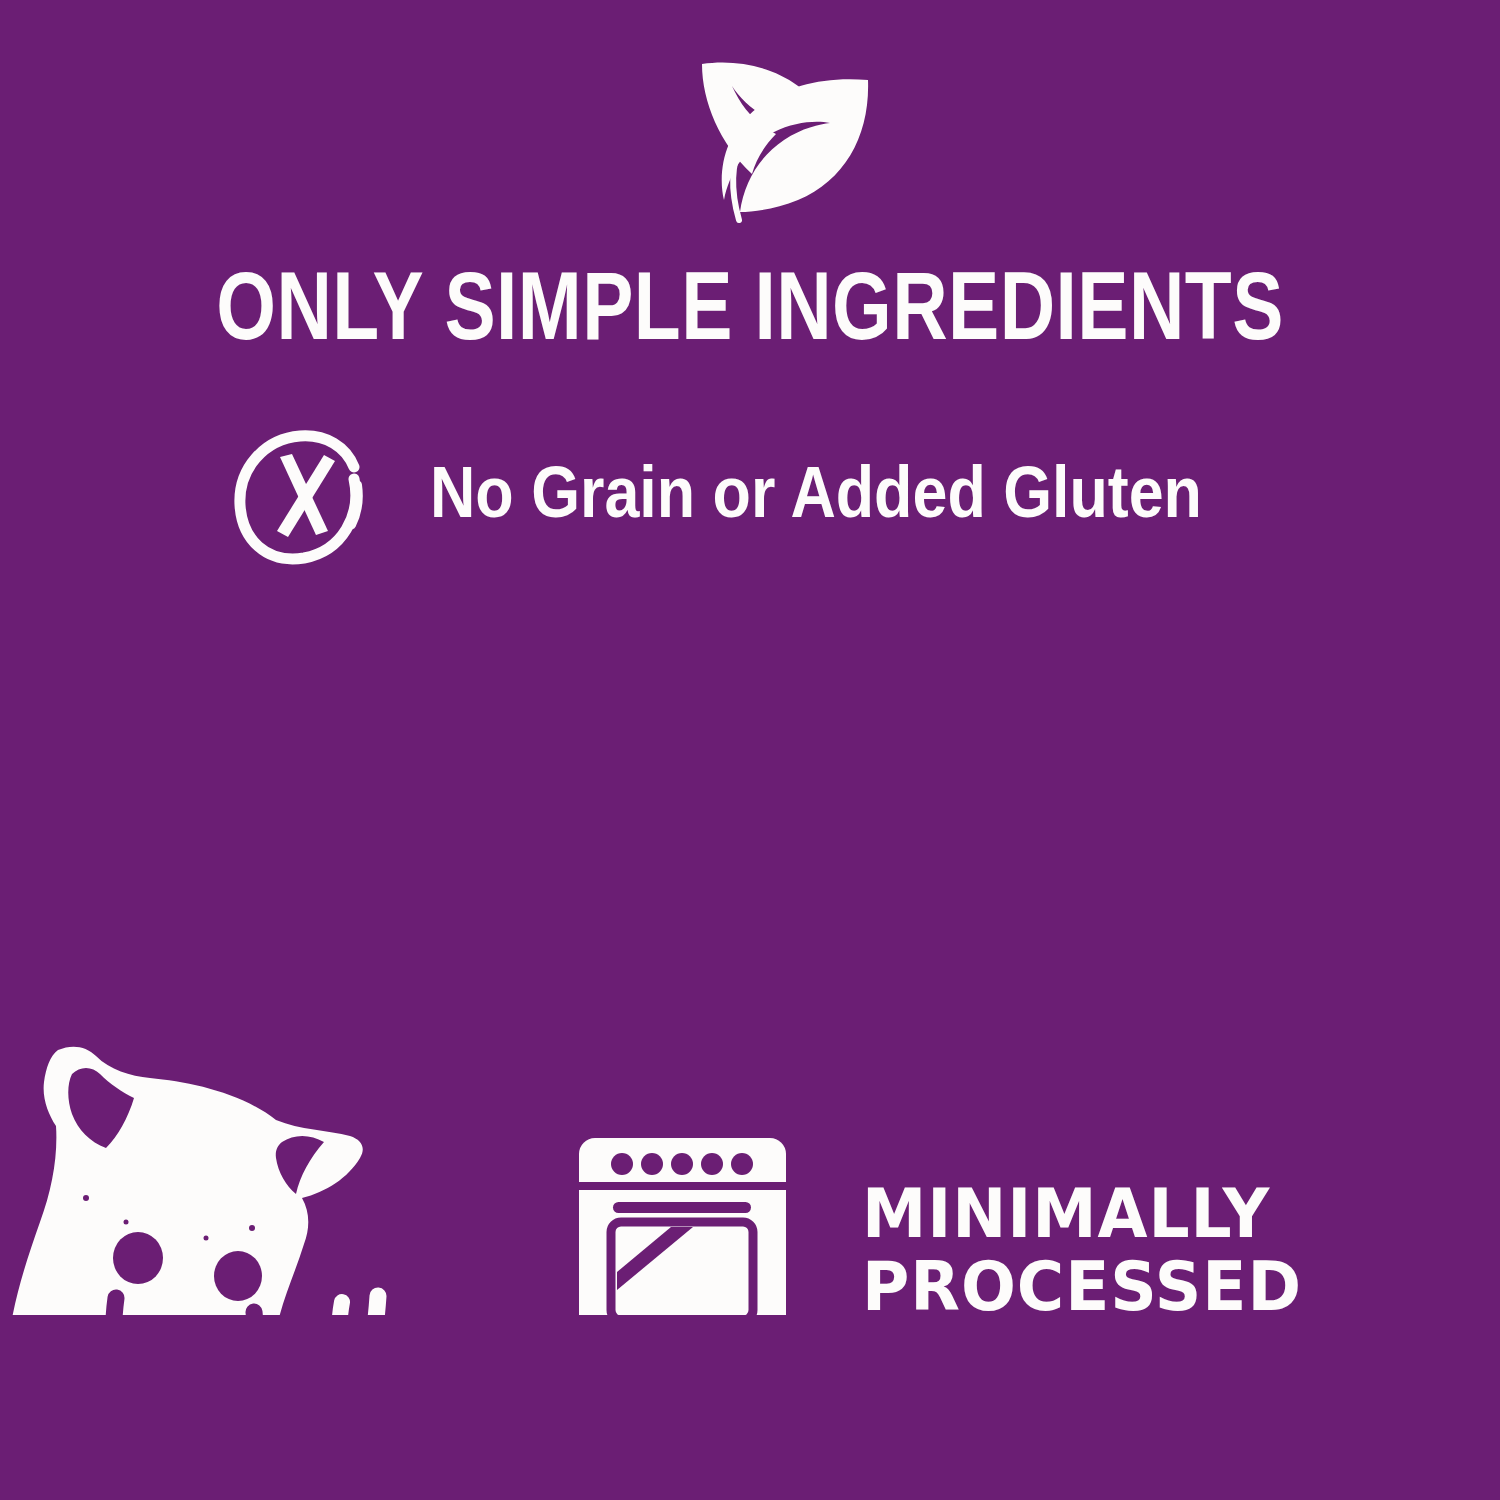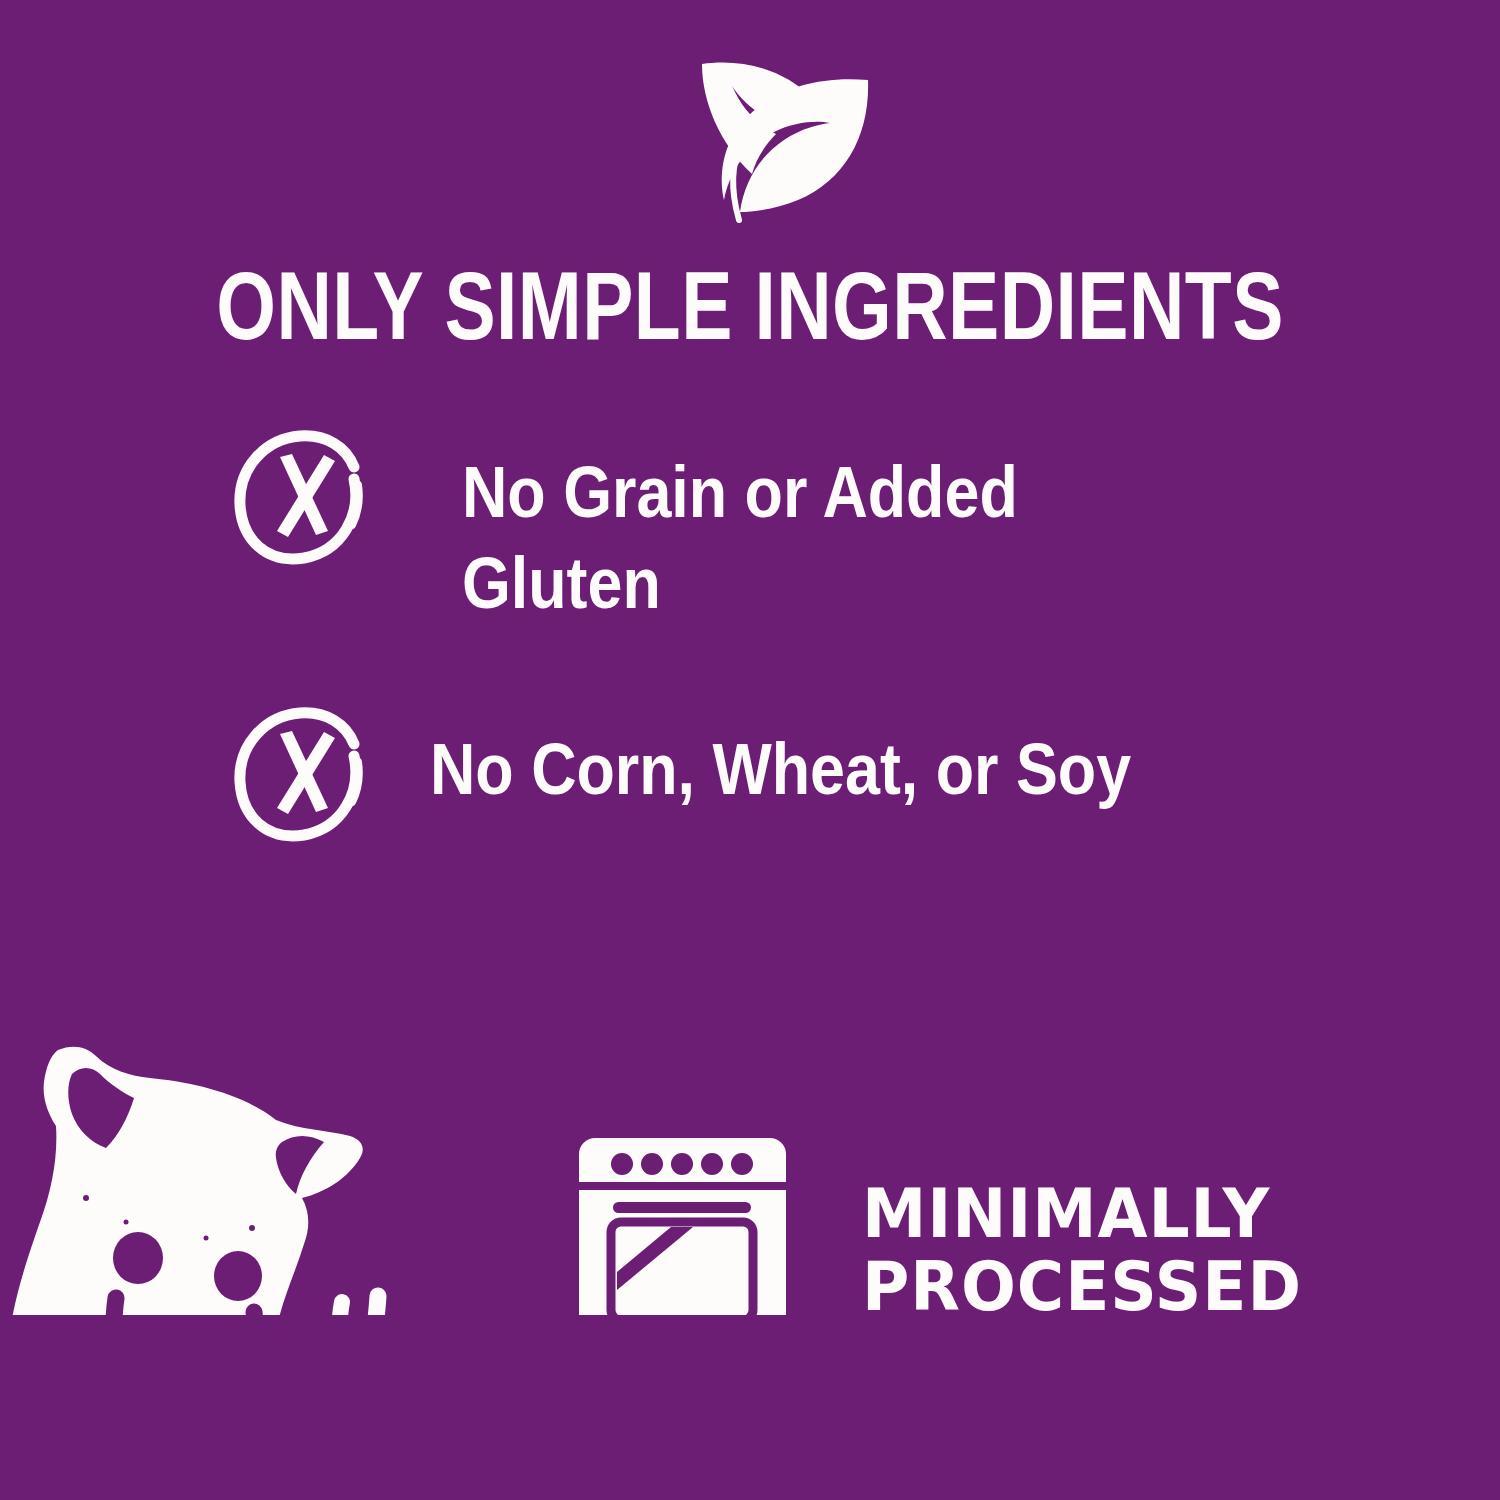--- a/index.html
+++ b/index.html
@@ -50,21 +50,21 @@
     position: absolute;
     left: 232px;
     top: 425px;
     width: 1100px;
   }
   .bullet-row {
     position: relative;
     display: flex;
     align-items: flex-start;
   }
-  .bullet-row.r1 { margin-bottom: 74px; gap: 32px; }
+  .bullet-row.r1 { margin-bottom: 74px; }
   .bullet-row.r2 { margin-bottom: 74px; }
 
   .x-mark {
     flex: 0 0 auto;
     width: 140px;
     height: 140px;
     margin-top: 2px;
   }
   .bullet-text {
     flex: 1 1 auto;
@@ -159,34 +159,20 @@
                C 6 42, 32 12, 68 9
                C 94 7, 114 20, 122 40"></path>
           <path fill="none" stroke="#FDFCFB" stroke-width="8" stroke-linecap="round" d="M126 58 C 128 72, 126 86, 120 98"></path>
           <path fill="#FDFCFB" d="M48 30 L60 27 L96 104 L84 108 Z"></path>
           <path fill="#FDFCFB" d="M92 28 L103 34 L56 110 L45 104 Z"></path>
         </svg>
       </div>
       <div class="bullet-text">No Grain or Added Gluten</div>
     </div>
 
-    <div class="bullet-row r2">
-      <div class="x-mark">
-        <svg viewBox="0 0 140 140" width="140" height="140" aria-hidden="true">
-          <path fill="none" stroke="#FDFCFB" stroke-width="11" stroke-linecap="round" d="M122 52 C 130 88, 110 124, 72 131
-               C 34 137, 10 112, 8 78
-               C 6 42, 32 12, 68 9
-               C 94 7, 114 20, 122 40"></path>
-          <path fill="none" stroke="#FDFCFB" stroke-width="8" stroke-linecap="round" d="M126 58 C 128 72, 126 86, 120 98"></path>
-          <path fill="#FDFCFB" d="M48 30 L60 27 L96 104 L84 108 Z"></path>
-          <path fill="#FDFCFB" d="M92 28 L103 34 L56 110 L45 104 Z"></path>
-        </svg>
-      </div>
-      <div class="bullet-text">No Corn, Wheat, or Soy</div>
-    </div>
 
 
   </div>
 
   <div class="dog-wrap">
     <svg viewBox="0 0 520 480" width="520" height="480" aria-hidden="true">
 
       <path fill="#FDFCFB" d="
         M 48 20
         C 62 14, 76 16, 86 26

